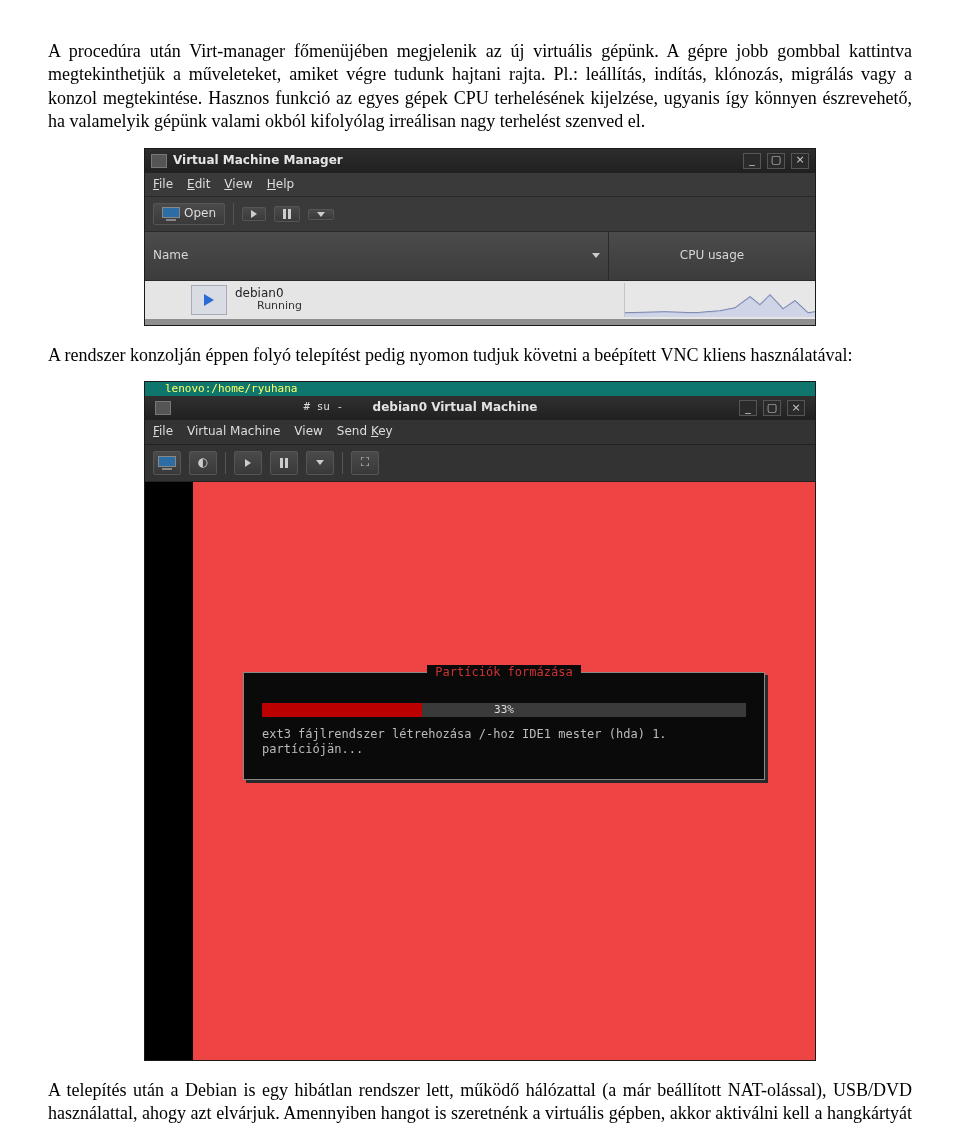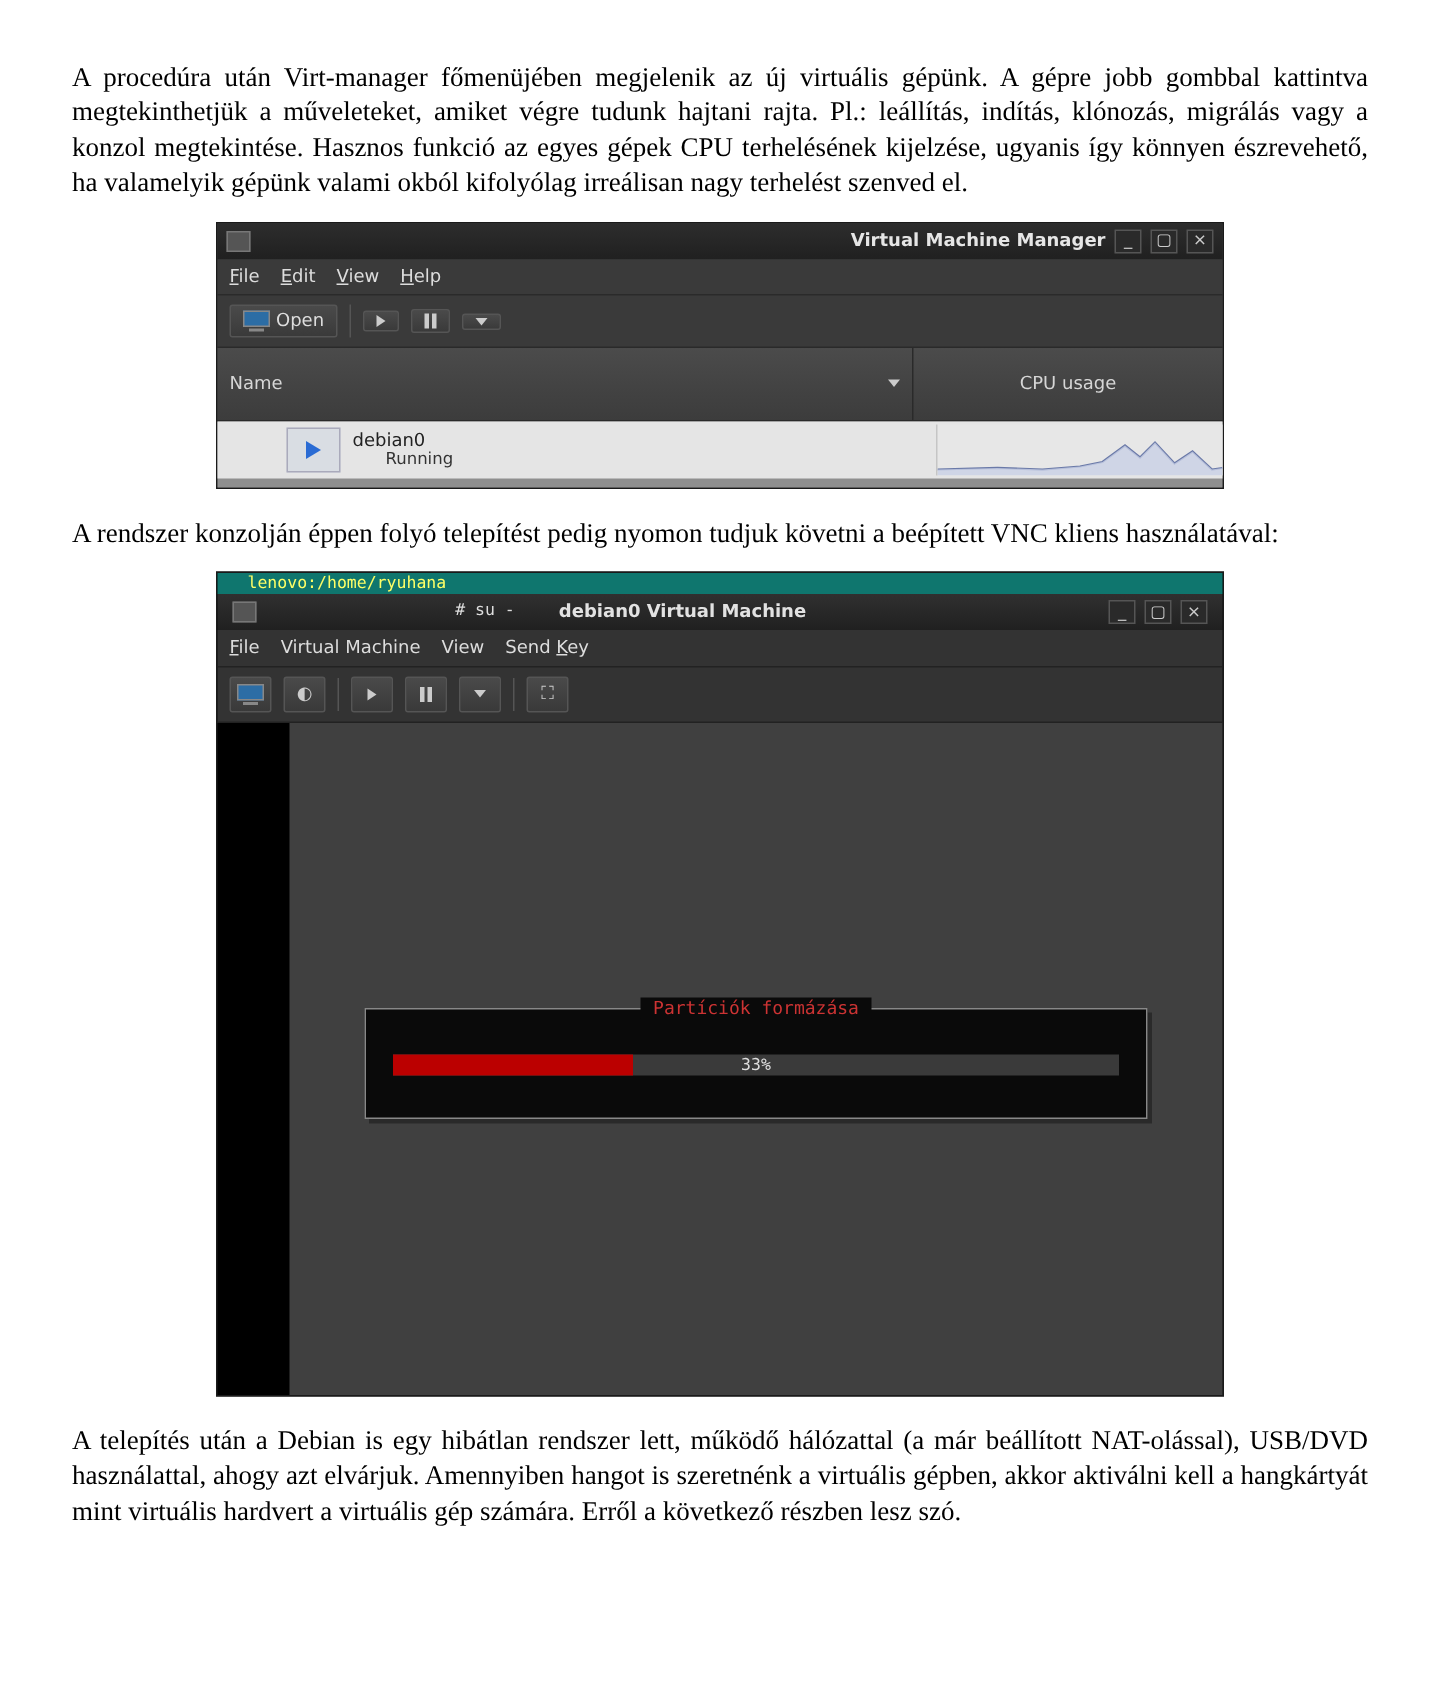--- a/index.html
+++ b/index.html
@@ -28,21 +28,21 @@
   .vmm-titlebar {
     display: flex;
     align-items: center;
     height: 24px;
     background: linear-gradient(#2d2d2d,#202020);
     padding: 0 6px;
     gap: 6px;
   }
   .vmm-title {
     flex: 1;
-    text-align: right;
+    text-align: left;
     font-weight: bold;
     color: #e6e6e6;
   }
   .vmm-title-icon {
     width: 14px; height: 12px; background:#555; border:1px solid #777;
   }
   .vmm-win-btn {
     width: 16px; height: 14px;
     background: #2a2a2a;
     border: 1px solid #555;
@@ -132,21 +132,21 @@
   .vm-tb-btn{width:26px;height:22px;background:linear-gradient(#4a4a4a,#393939);
     border:1px solid #555;border-radius:2px;display:flex;align-items:center;justify-content:center;color:#ccc;}
   .vm-tb-sep{width:1px;height:22px;background:#555;}
   .vm-redbar{
     height:14px;background:#0f766e;color:#ff6;display:flex;align-items:center;
     font-family:monospace;font-size:11px;padding:0 20px;
   }
   .vm-redbar .path{color:#ff6;}
   .vm-redbar .cmd{color:#ddd;margin-left:6px;margin-top:36px;}
   .vm-console{
-    background:#404040;height:448px;position:relative;
+    background:#ef4444;height:578px;position:relative;
     font-family:monospace;font-size:12px;color:#ccc;margin-left:48px;
   }
   .dlg{
     position:absolute;left:50px;right:50px;top:190px;
     border:1px solid #888;background:#0a0a0a;padding:18px 18px 22px 18px;
     box-shadow: 3px 3px 0 #2a2a2a;
   }
   .dlg-title-wrap{position:absolute;top:-8px;left:0;right:0;text-align:center;}
   .dlg-title{background:#0a0a0a;color:#c33;padding:0 8px;font-family:monospace;}
   .prog-outer{height:14px;background:#3a3a3a;margin:12px 0 6px 0;position:relative;}
@@ -273,17 +273,21 @@
     <div class="vm-tb-sep"></div>
     <div class="vm-tb-btn">⛶</div>
   </div>
   <div class="vm-console">
     <div class="dlg">
       <div class="dlg-title-wrap"><span class="dlg-title">Partíciók formázása</span></div>
       <div class="prog-outer">
         <div class="prog-inner"></div>
         <div class="prog-pct">33%</div>
       </div>
+      <div class="dlg-text">
+        <div>ext3 fájlrendszer létrehozása /-hoz IDE1 mester (hda) 1.</div>
+        <div>partíciójän...</div>
+      </div>
     </div>
   </div>
 </div>
 
 <p>A telepítés után a Debian is egy hibátlan rendszer lett, működő hálózattal (a már beállított NAT-olással), USB/DVD használattal, ahogy azt elvárjuk. Amennyiben hangot is szeretnénk a virtuális gépben, akkor aktiválni kell a hangkártyát mint virtuális hardvert a virtuális gép számára. Erről a következő részben lesz szó.</p>
 
 </body></html>

